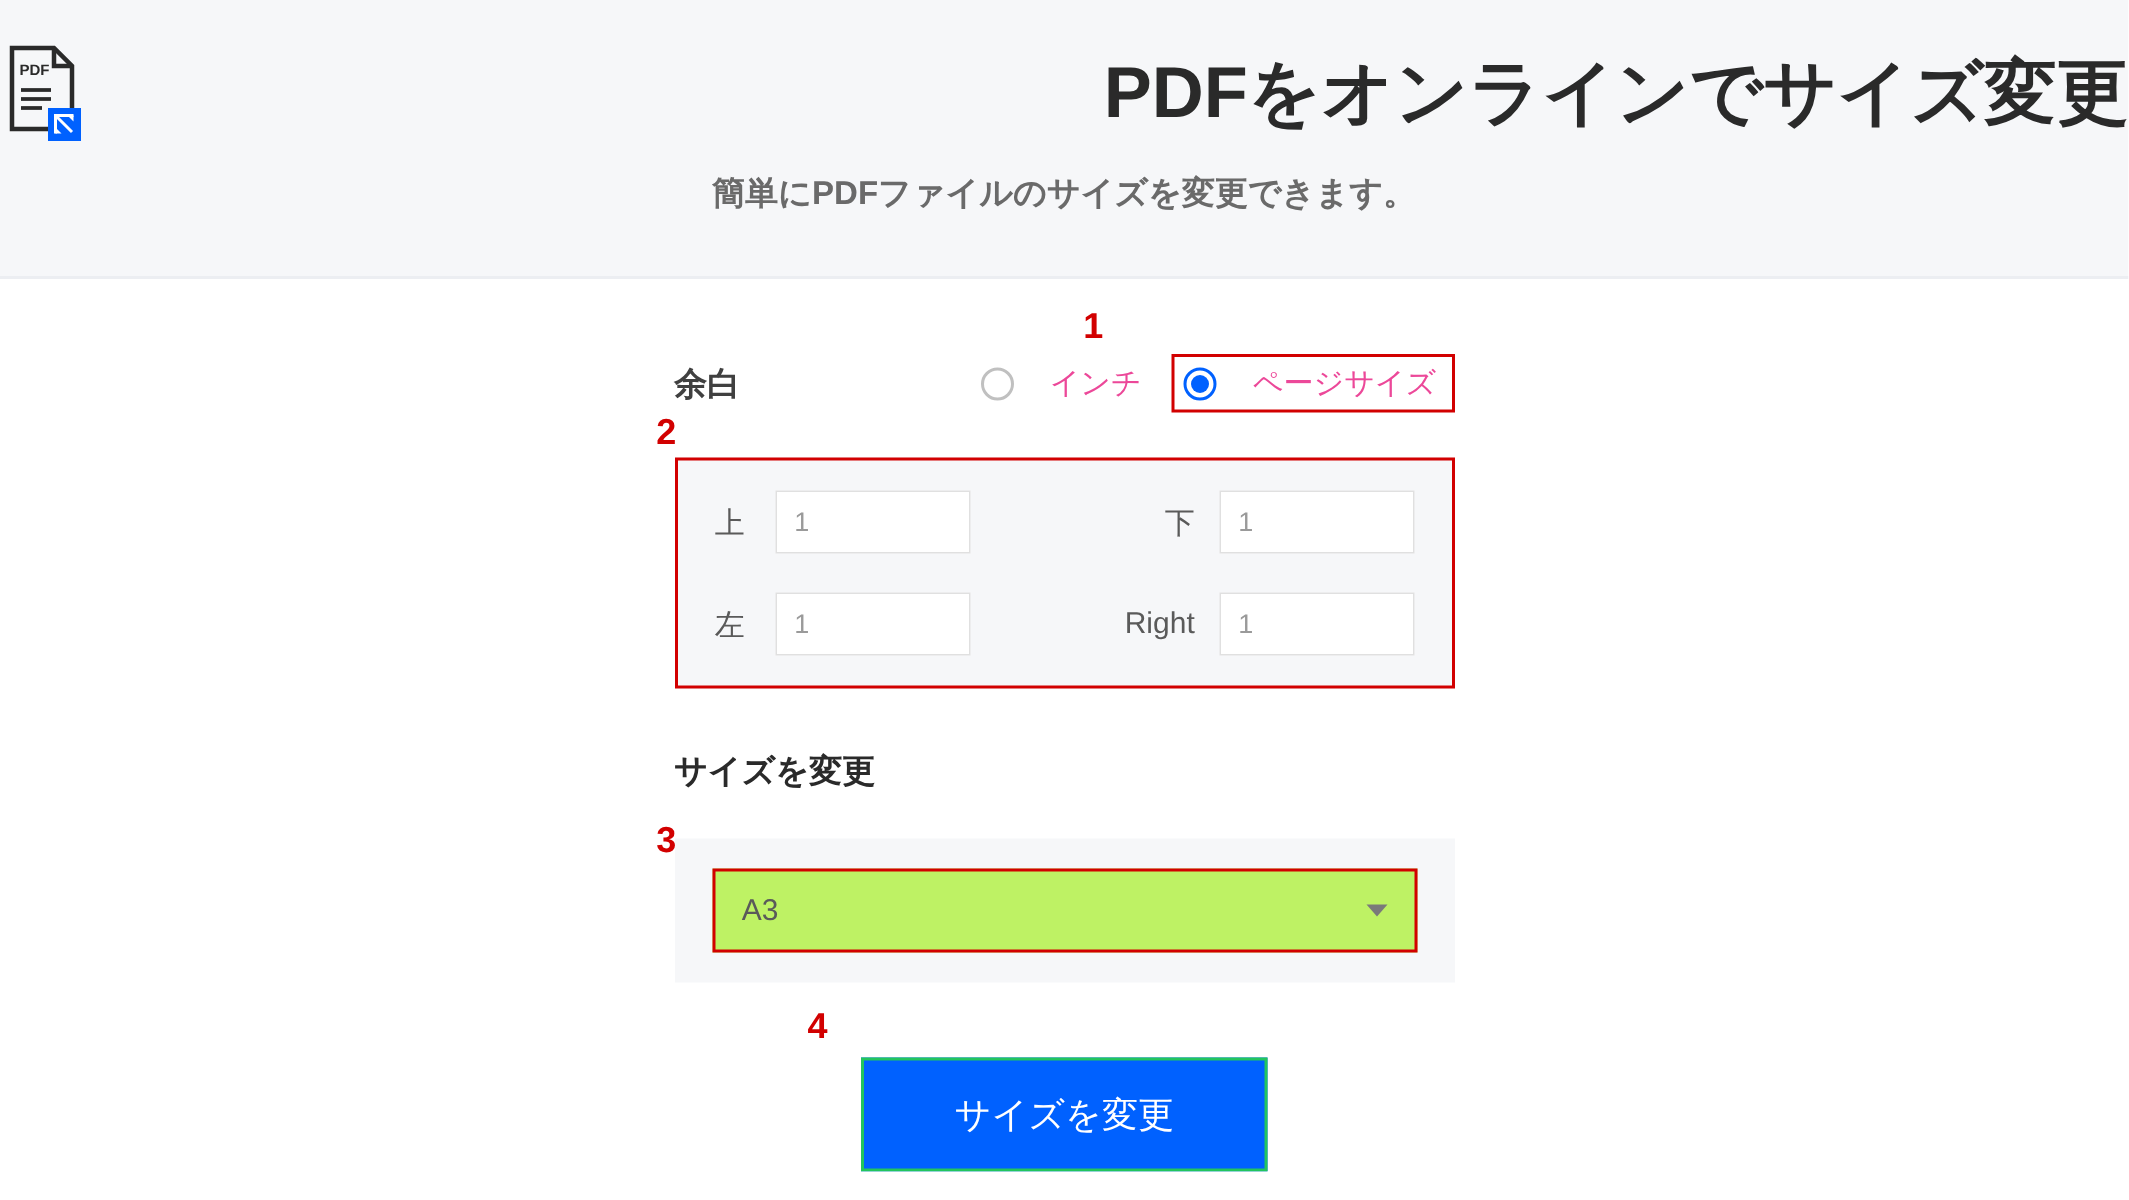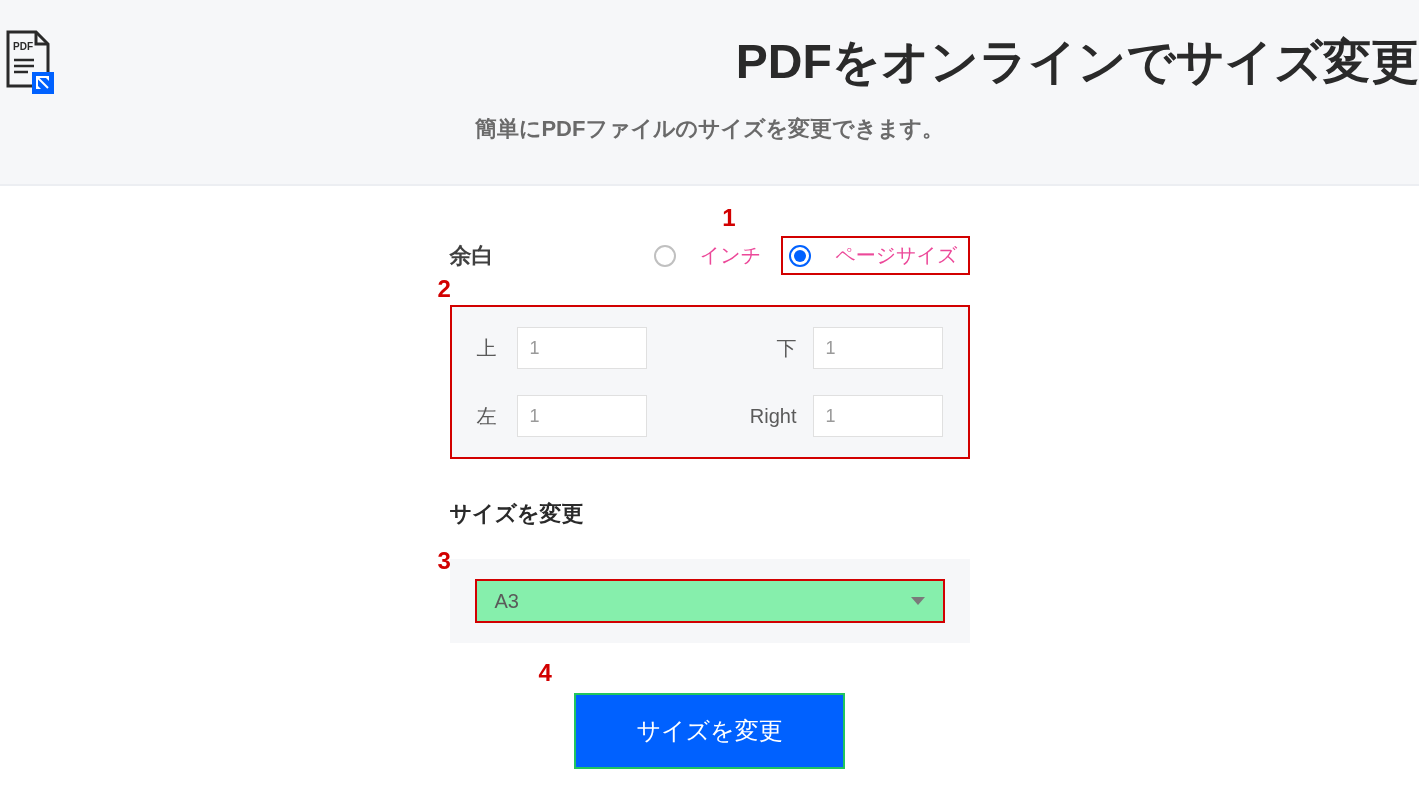--- a/index.html
+++ b/index.html
@@ -145,22 +145,22 @@
       color: #2a2a2a;
       margin-bottom: 30px;
     }
     .select-container {
       background: #f6f7f9;
       padding: 20px 25px;
       position: relative;
     }
     .select-box {
       width: 100%;
-      height: 44px;
-      background: #86efac;
+      height: 56px;
+      background: #bef264;
       border: 2px solid #d20000;
       display: flex;
       align-items: center;
       justify-content: space-between;
       padding: 0 18px;
       cursor: pointer;
     }
     .select-value {
       font-size: 20px;
       color: #5a5a5a;

